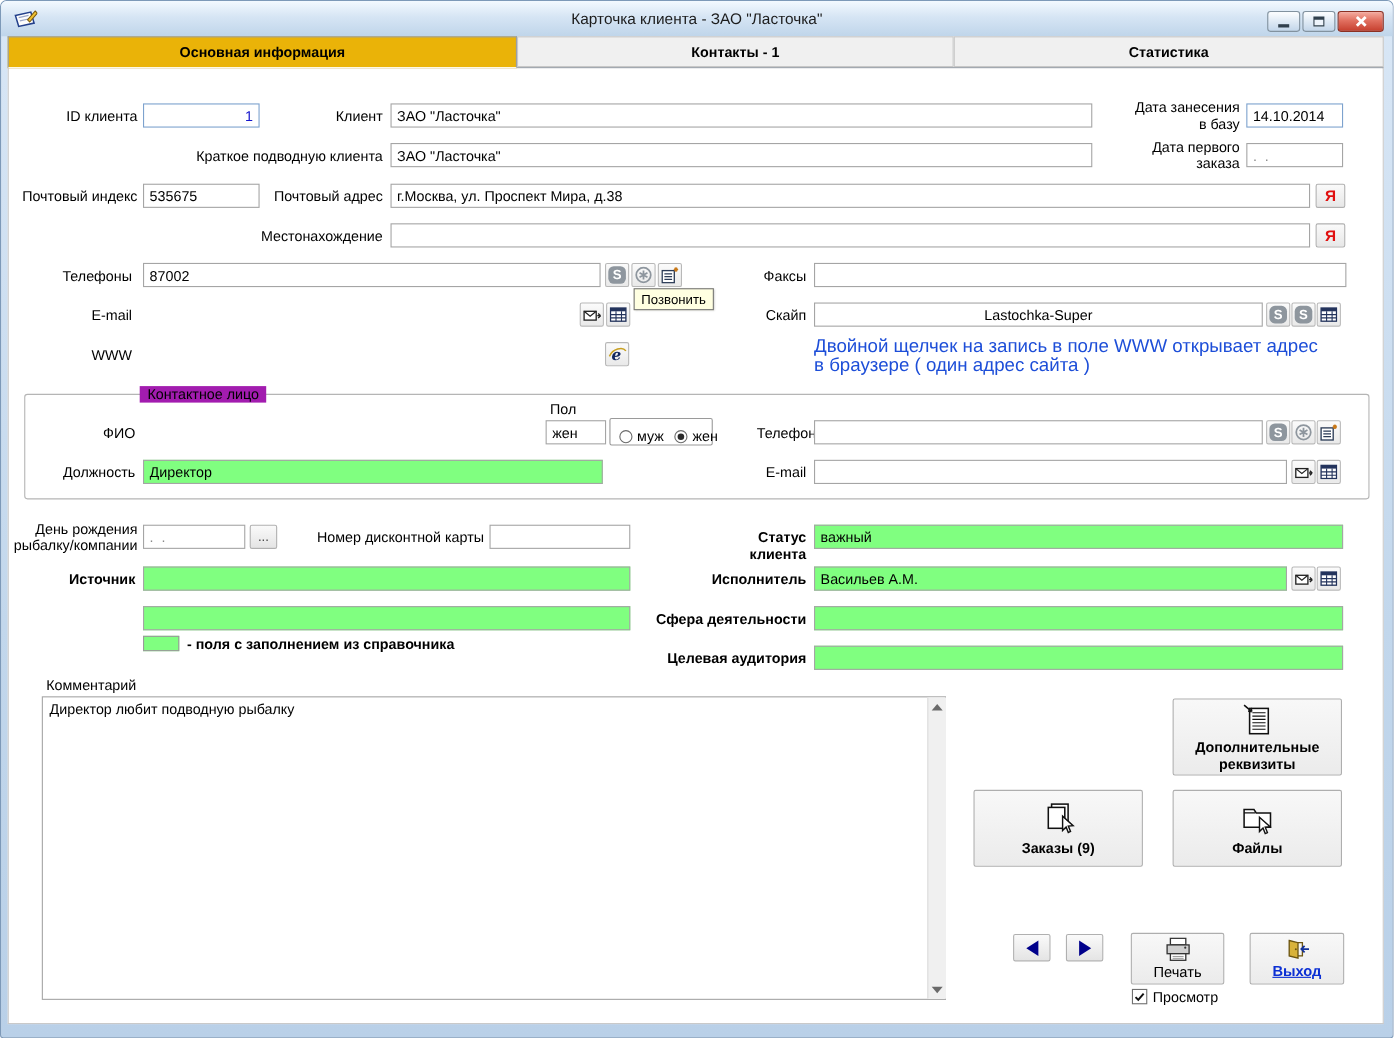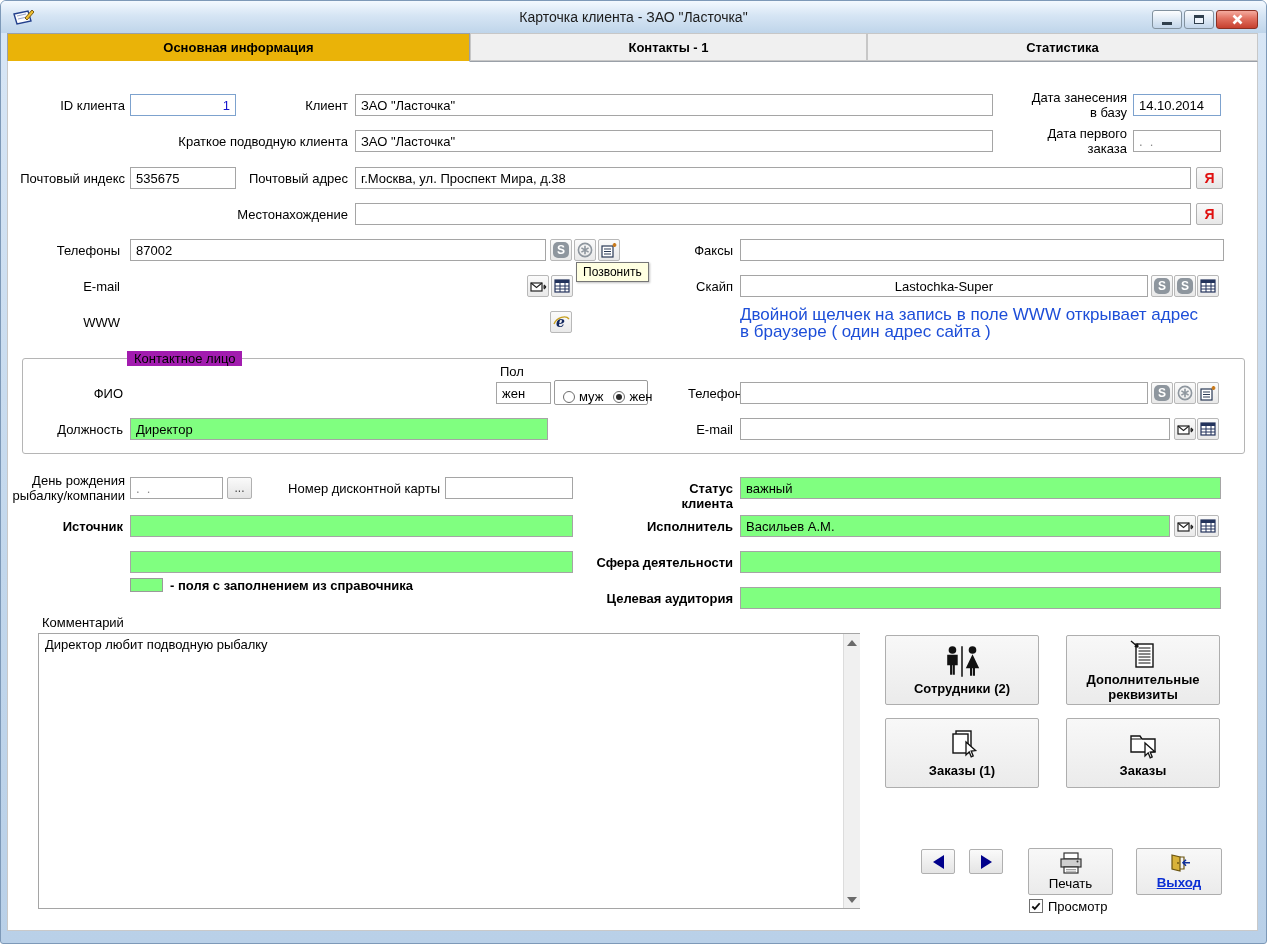--- a/index.html
+++ b/index.html
@@ -329,53 +329,43 @@
     <textarea class="memo" style="left: 38px; top: 633px; width: 822px; height: 276px;">Директор любит подводную рыбалку</textarea>
     <div class="sbar" style="left:843px;top:634px;height:274px">
       <div class="sarr" style="top:0">
           <span class="tri-up"></span>
         </div>
       <div class="sarr" style="bottom:0;top:auto">
           <span class="tri-dn"></span>
         </div>
     </div>
 
-    <button class="bigbtn" style="left:885px;top:635px;width:154px;height:70px">
-      <svg width="42" height="33" viewBox="0 0 44 34">
-        <circle cx="12" cy="5" r="4" fill="#111"></circle>
-        <path d="M6.5 10 h11 v11 h-3 v10 h-2.2 v-10 h-0.6 v10 H9.5 v-10 h-3 z" fill="#111"></path>
-        <line x1="22" y1="1" x2="22" y2="33" stroke="#111" stroke-width="1.6"></line>
-        <circle cx="33" cy="5" r="4" fill="#111"></circle>
-        <path d="M33 9.5 L40 24 h-4.4 v8 h-2.2 v-8 h-0.8 v8 h-2.2 v-8 H26 z" fill="#111"></path>
-      </svg>
-      <div class="blabel">Сотрудники (2)</div>
-    </button>
     <button class="bigbtn" style="left:1066px;top:635px;width:154px;height:70px">
       <svg width="30" height="30" viewBox="0 0 30 30">
         <rect x="8" y="5" width="17" height="23" fill="#fff" stroke="#111" stroke-width="1.4"></rect>
         <path d="M10.5 9 h12 M10.5 12 h12 M10.5 15 h12 M10.5 18 h12 M10.5 21 h12 M10.5 24 h12" stroke="#111" stroke-width="1"></path>
         <path d="M3 2 l7 6 M10 8 l-3.4 -0.6 M10 8 l-0.6 -3.4" stroke="#111" stroke-width="1.4" fill="none"></path>
       </svg>
       <div class="blabel" style="width:130px">Дополнительные реквизиты</div>
     </button>
     <button class="bigbtn" style="left:885px;top:718px;width:154px;height:70px">
       <svg width="32" height="32" viewBox="0 0 32 32">
         <rect x="10" y="3" width="15" height="19" fill="#fff" stroke="#111" stroke-width="1.4"></rect>
         <rect x="7" y="6" width="15" height="19" fill="#fff" stroke="#111" stroke-width="1.4"></rect>
         <path d="M20 14 v13 l3.2-3.2 2 5 2-0.9 -2-4.9 4.4-0.4 z" fill="#fff" stroke="#111" stroke-width="1.3"></path>
       </svg>
-      <div class="blabel">Заказы (1)</div>
+      <div class="blabel">Заказы (9)</div>
     </button>
     <button class="bigbtn" style="left:1066px;top:718px;width:154px;height:70px">
       <svg width="34" height="32" viewBox="0 0 34 32">
         <path d="M5 8 h9 l2 3 h13 v13 H5 z" fill="#fff" stroke="#111" stroke-width="1.4"></path>
         <path d="M5 11 h10" stroke="#111" stroke-width="1"></path>
         <path d="M19 15 v13 l3.2-3.2 2 5 2-0.9 -2-4.9 4.4-0.4 z" fill="#fff" stroke="#111" stroke-width="1.3"></path>
       </svg>
-      <div class="blabel">Заказы</div>
+      <div class="blabel">Файлы</div>
     </button>
 
     <button class="navbtn" style="left:921px;top:849px">
         <span class="tri-left"></span>
       </button>
     <button class="navbtn" style="left:969px;top:849px">
         <span class="tri-right"></span>
       </button>
 
     <button class="bigbtn" style="left:1028px;top:848px;width:85px;height:47px;gap:2px">

